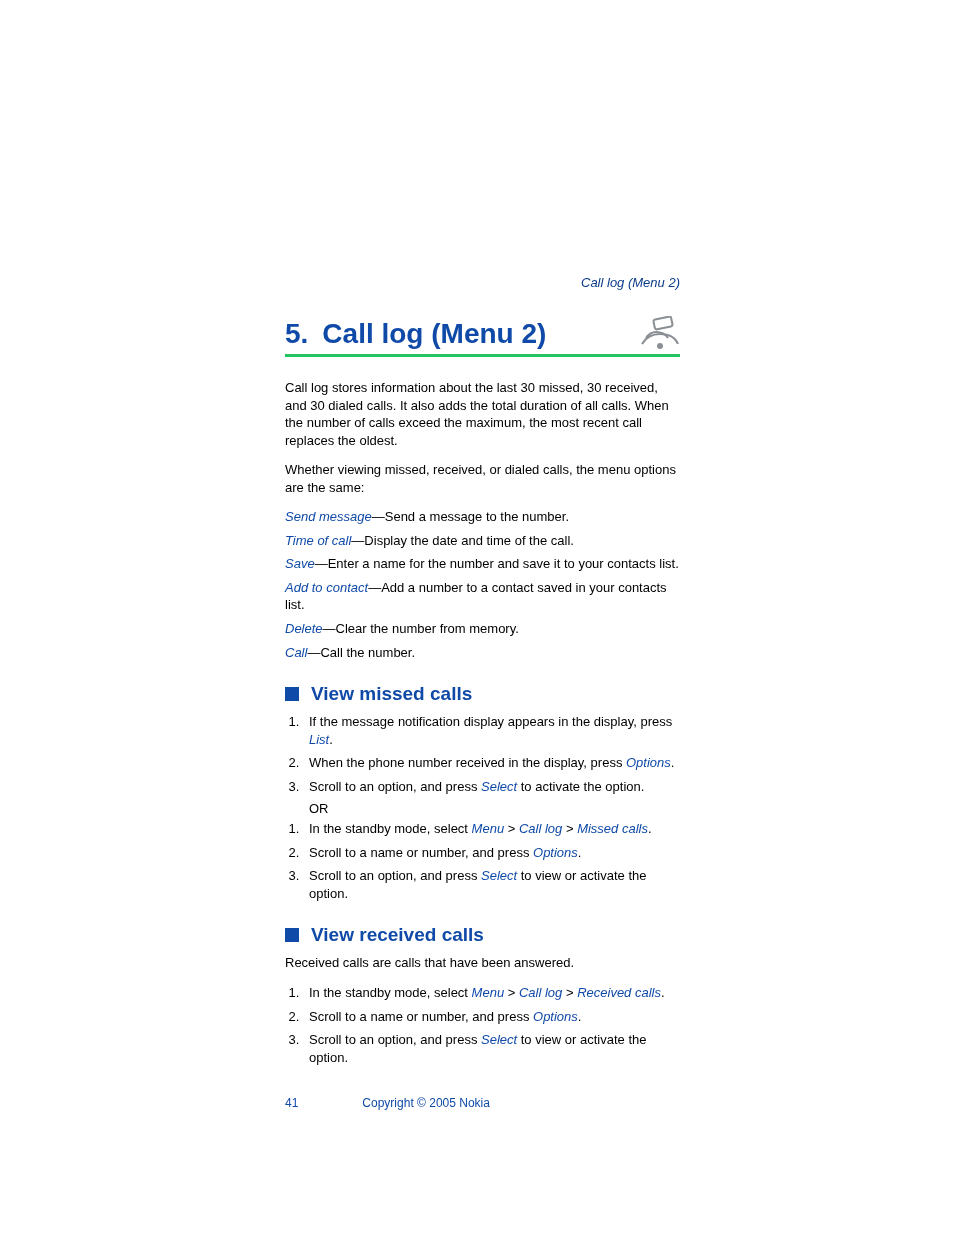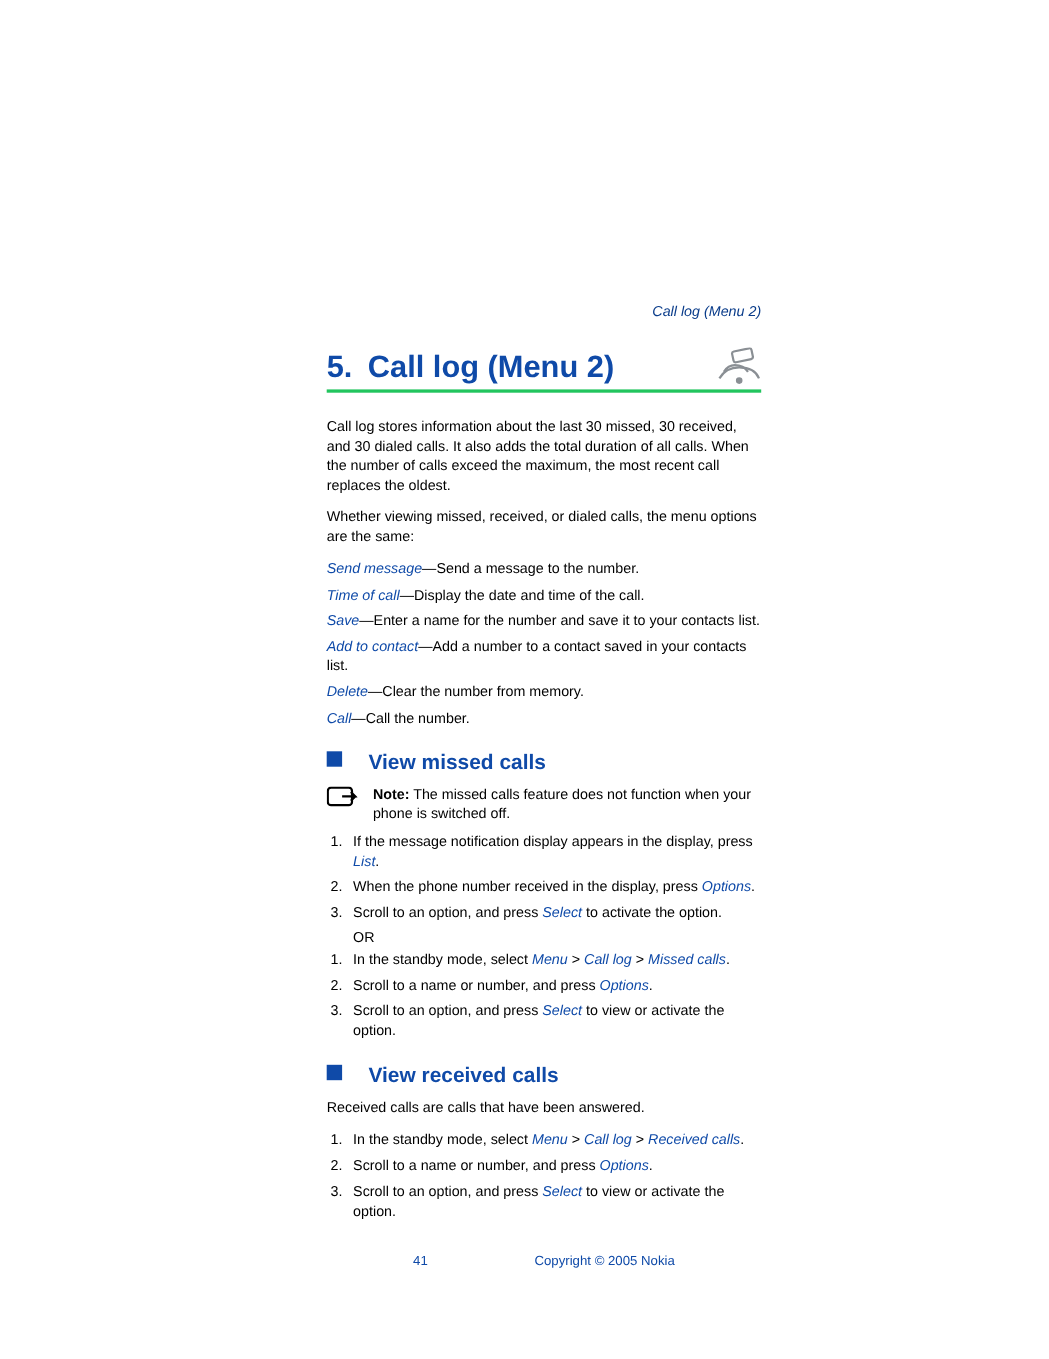--- a/index.html
+++ b/index.html
@@ -7,21 +7,20 @@
     padding: 0;
     background: #ffffff;
     font-family: Verdana, Geneva, sans-serif;
     color: #000;
     width: 954px;
   }
   .page {
     width: 810px;
     min-height: 1235px;
     position: relative;
-    margin-left: 12px;
   }
   .content {
     position: absolute;
     left: 285px;
     top: 275px;
     width: 395px;
   }
   .running-head {
     text-align: right;
     font-style: italic;
@@ -59,21 +58,22 @@
     font-size: 13px;
     line-height: 1.35;
     margin: 0 0 6px 0;
   }
   .link {
     color: #0f4aa8;
     font-style: italic;
   }
   .section-head {
     display: flex;
-    gap: 24px;
+    align-items: center;
+    gap: 12px;
     margin: 22px 0 8px 0;
   }
   .sq {
     width: 14px;
     height: 14px;
     background: #0f4aa8;
   }
   .section-title {
     color: #0f4aa8;
     font-size: 19px;
@@ -89,22 +89,22 @@
   ol.steps {
     font-size: 13px;
     line-height: 1.35;
     padding-left: 18px;
     margin: 4px 0 0 0;
   }
   ol.steps li { margin-bottom: 6px; padding-left: 6px; }
   .or-line { margin: 4px 0 4px 24px; font-size: 13px; }
   .footer {
     display: flex;
-    justify-content: center;
-    gap: 97px;
+    justify-content: flex-start;
+    gap: 64px;
     font-size: 12px;
     margin-top: 30px;
   }
   .pagenum { color: #0f4aa8; }
   .copyright { color: #0f4aa8; }
 </style>
 </head>
 <body>
 
 <div class="page">
@@ -136,31 +136,20 @@
     <p class="kv-line"><span class="link">Save</span><span>—Enter a name for the number and save it to your contacts list.</span></p>
     <p class="kv-line"><span class="link">Add to contact</span><span>—Add a number to a contact saved in your contacts list.</span></p>
     <p class="kv-line"><span class="link">Delete</span><span>—Clear the number from memory.</span></p>
     <p class="kv-line"><span class="link">Call</span><span>—Call the number.</span></p>
 
     <div class="section-head">
       <div class="sq"></div>
       <div class="section-title">View missed calls</div>
     </div>
 
-    <div class="note-row">
-      <span class="note-icon">
-        <svg width="28" height="22" viewBox="0 0 28 22">
-          <rect x="1" y="1" width="22" height="16" rx="3" fill="none" stroke="#000" stroke-width="2"></rect>
-          <path d="M14 9 l12 0 l-4 -4 m4 4 l-4 4" fill="none" stroke="#000" stroke-width="2"></path>
-        </svg>
-      </span>
-      <p class="para" style="margin:0">
-        <b>Note:</b><span> The missed calls feature does not function when your phone is switched off.</span>
-      </p>
-    </div>
 
 
     <ol class="steps">
       <li><span>If the message notification display appears in the display, press </span><span class="link">List</span><span>.</span></li>
       <li><span>When the phone number received in the display, press </span><span class="link">Options</span><span>.</span></li>
       <li><span>Scroll to an option, and press </span><span class="link">Select</span><span> to activate the option.</span></li>
     </ol>
     <div class="or-line">OR</div>
     <ol class="steps">
       <li><span>In the standby mode, select </span><span class="link">Menu</span><span> &gt; </span><span class="link">Call log</span><span> &gt; </span><span class="link">Missed calls</span><span>.</span></li>

